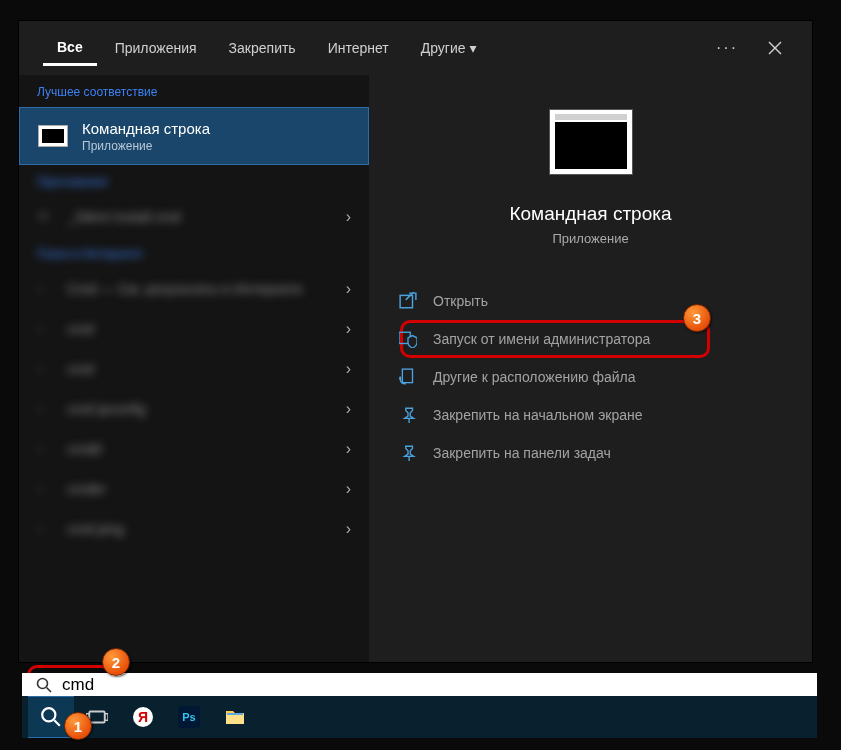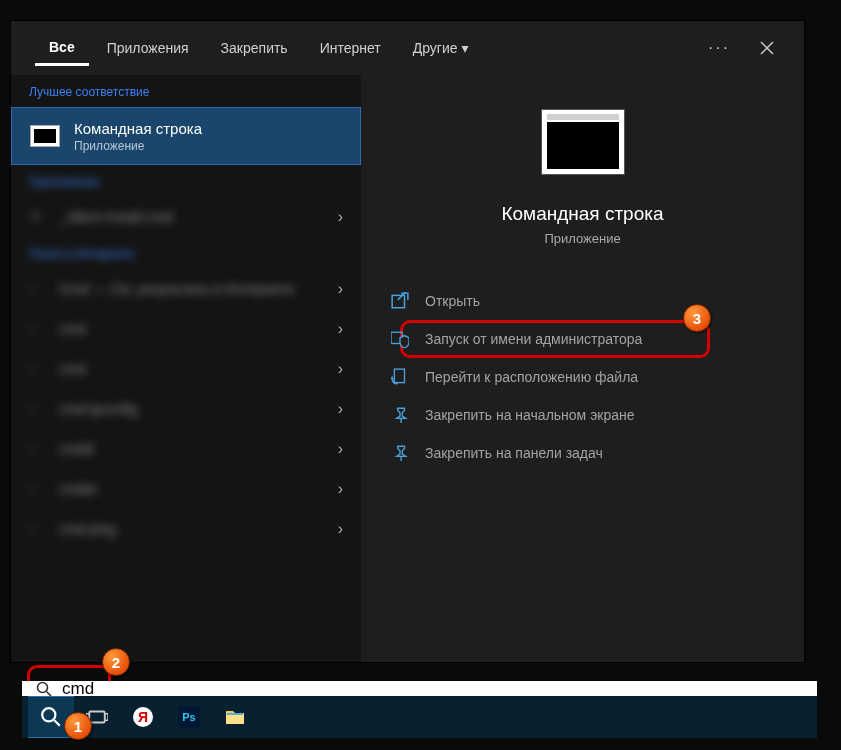--- a/index.html
+++ b/index.html
@@ -1,17 +1,17 @@
 <!DOCTYPE html>
 <html><head>
 <meta charset="utf-8">
 <style>
   * { margin:0; padding:0; box-sizing:border-box; font-family:"Segoe UI",Arial,sans-serif; }
   body { background:#0a0a0a; width:841px; height:750px; overflow:hidden; position:relative; }
-  .win { position:absolute; left:10px; top:20px; width:795px; height:643px; background:#1e1e1e; border:1px solid #000; }
+  .win { position:absolute; left:18px; top:20px; width:795px; height:643px; background:#1e1e1e; border:1px solid #000; }
   .tabs { display:flex; align-items:center; height:54px; padding:0 24px; background:#1e1e1e; color:#d0d0d0; font-size:14px; }
   .tab { padding:8px 14px; margin-right:4px; cursor:pointer; }
   .tab.active { border-bottom:3px solid #fff; color:#fff; font-weight:600; }
   .tab-sp { flex:1; }
   .dots { letter-spacing:2px; font-size:16px; padding:0 10px; cursor:pointer; }
   .close-x { width:14px; height:14px; margin-left:20px; margin-right:6px; cursor:pointer; }
   .close-x svg { width:100%; height:100%; }
   .body { display:flex; height:calc(100% - 54px); }
   .left { width:350px; background:#141414; color:#c8c8c8; overflow:hidden; }
   .right { flex:1; background:#1e1e1e; color:#d8d8d8; padding:34px 20px 20px 20px; display:flex; flex-direction:column; align-items:center; }
@@ -30,21 +30,21 @@
   .preview::after{ content:""; position:absolute; inset:5px; top:12px; background:#000; }
   .preview::before{ content:""; position:absolute; left:5px; right:5px; top:4px; height:6px; background:#d0d0d0; }
   .r-title { font-size:19px; color:#fff; margin-bottom:6px; }
   .r-sub { font-size:13px; color:#aaa; margin-bottom:36px; }
   .actions { display:flex; flex-direction:column; align-self:stretch; padding-left:10px; }
   .act { display:flex; align-items:center; height:38px; font-size:14px; color:#a3a3a3; cursor:pointer; position:relative; }
   .act .aic { width:18px; height:18px; margin-right:16px; color:#4aa3e0; flex:none; display:flex; align-items:center; justify-content:center; }
   .act .aic svg { width:100%; height:100%; }
   .act.hl { z-index:1; }
   .hl-box { position:absolute; border:3px solid #d40000; border-radius:10px; pointer-events:none; }
-  .search-bar { position:absolute; left:22px; bottom:54px; width:795px; height:15px; background:#fff; display:flex; align-items:center; z-index:2; }
+  .search-bar { position:absolute; left:22px; bottom:54px; width:795px; height:23px; background:#fff; display:flex; align-items:center; z-index:2; }
   .search-bar .sic { width:16px; height:16px; margin:0 10px 0 14px; }
   .search-bar input { border:none; outline:none; font-size:17px; flex:1; background:transparent; }
   .taskbar { position:absolute; left:22px; bottom:12px; width:795px; height:42px; background:#09202e; display:flex; align-items:center; padding-left:6px; z-index:1; }
   .tb-btn { width:46px; height:42px; display:flex; align-items:center; justify-content:center; cursor:pointer; }
   .tb-btn.active { background:#0d3854; border-top:1px solid #2b6da8; border-bottom:1px solid #2b6da8; }
   .tb-ic { width:22px; height:22px; display:flex; align-items:center; justify-content:center; }
   .badge { position:absolute; width:28px; height:28px; border-radius:50%; background:radial-gradient(circle at 35% 30%, #ff9a3a, #e8500a 70%); border:1px solid #7a2800; color:#fff; font-weight:bold; font-size:15px; display:flex; align-items:center; justify-content:center; z-index:5; box-shadow:1px 1px 2px rgba(0,0,0,.6); }
 </style>
 </head>
 <body>
@@ -140,21 +140,21 @@
             <span>Запуск от имени администратора</span>
           </div>
         <div class="act">
             <div class="aic">
               <svg viewBox="0 0 16 16">
                 <rect x="3" y="1" width="9" height="12" fill="none" stroke="#4aa3e0" stroke-width="1.2"></rect>
                 <path d="M1 9 Q1 14 6 14" fill="none" stroke="#4aa3e0" stroke-width="1.2"></path>
                 <path d="M0 10 L1 8 L2 10" fill="none" stroke="#4aa3e0" stroke-width="1"></path>
               </svg>
             </div>
-            <span>Перейти к расположению файла</span>
+            <span>Другие к расположению файла</span>
           </div>
         <div class="act">
             <div class="aic">
               <svg viewBox="0 0 16 16">
                 <path d="M6 2 H12 L12 4 L10 6 L10 9 L13 11 H5 L8 9 L8 6 L6 4 Z M9 11 V15" fill="none" stroke="#4aa3e0" stroke-width="1.2"></path>
               </svg>
             </div>
             <span>Закрепить на начальном экране</span>
           </div>
         <div class="act">

